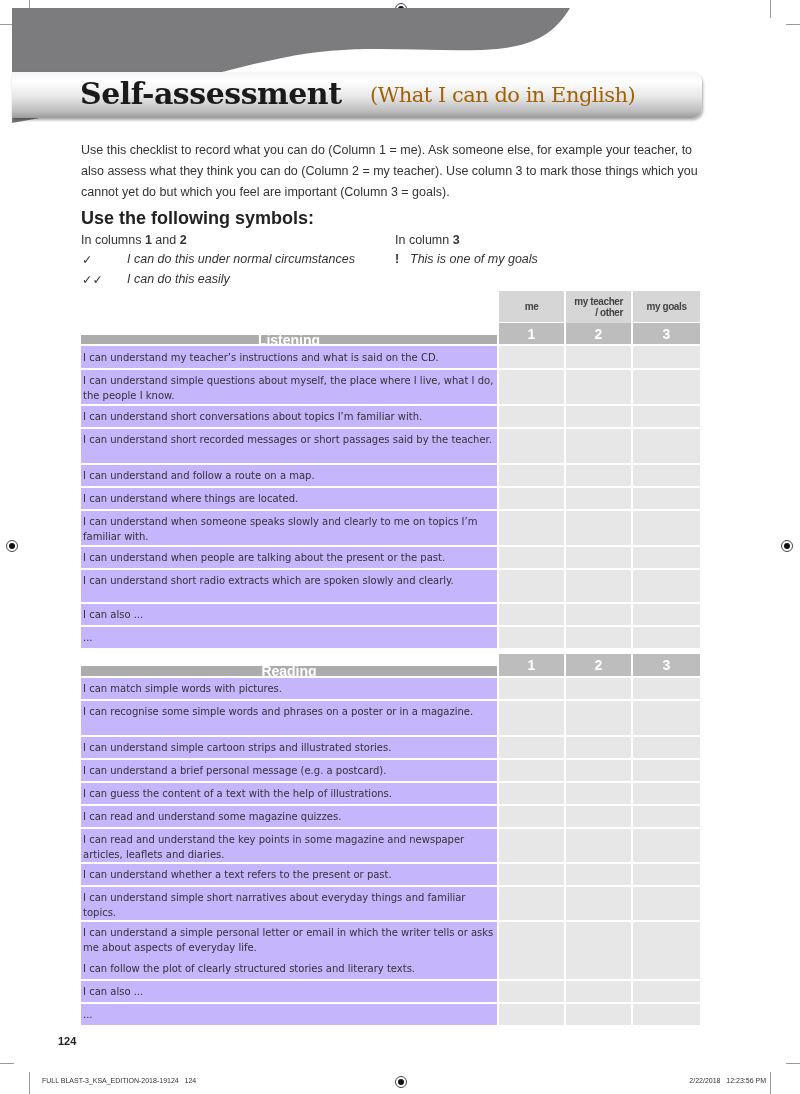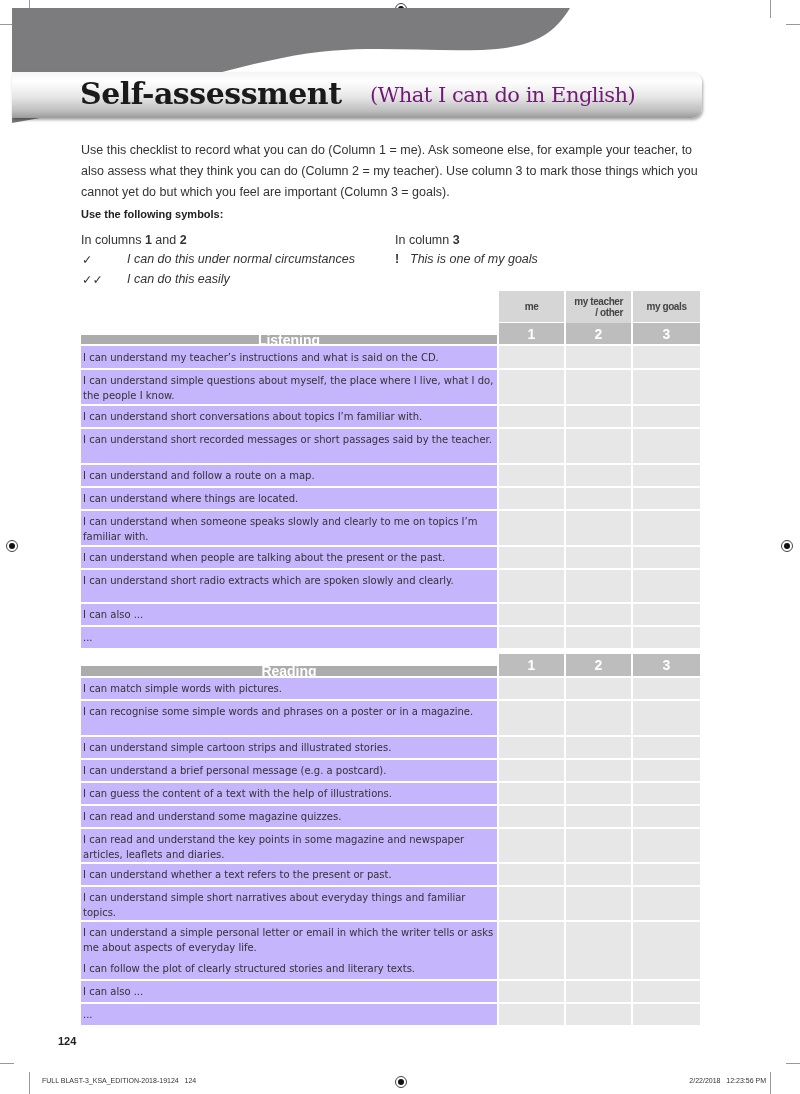--- a/index.html
+++ b/index.html
@@ -5,23 +5,23 @@
   html,body{margin:0;padding:0;}
   body{width:800px;height:1094px;background:#fff;position:relative;overflow:hidden;font-family:"DejaVu Sans","Liberation Sans",sans-serif;color:#222;}
   .crop{position:absolute;background:#999;}
   .reg{position:absolute;width:12px;height:12px;border-radius:50%;border:1px solid #444;box-sizing:border-box;}
   .reg::after{content:"";position:absolute;left:2px;top:2px;width:6px;height:6px;border-radius:50%;background:#111;}
   .banner-swoosh{position:absolute;left:12px;top:8px;width:560px;height:120px;}
   .title-bar{position:absolute;left:12px;top:72px;width:690px;height:46px;border-radius:0 10px 10px 0;
     background:linear-gradient(to bottom,#f4f4f4 0%,#ffffff 20%,#e6e6e6 55%,#bdbdbd 85%,#9a9a9a 100%);
     box-shadow:1px 2px 3px rgba(0,0,0,0.35);}
   .title-main{position:absolute;left:80px;top:76px;font-family:"DejaVu Serif",serif;font-weight:bold;font-size:30px;letter-spacing:-0.5px;color:#1a1a1a;}
-  .title-sub{position:absolute;left:370px;top:83px;font-family:"DejaVu Serif",serif;font-size:21px;color:#701a75;letter-spacing:-0.5px;}
+  .title-sub{position:absolute;left:370px;top:83px;font-family:"DejaVu Serif",serif;font-size:21px;color:#a16207;letter-spacing:-0.5px;}
   .intro{position:absolute;left:81px;top:140px;width:630px;font-family:"Liberation Sans",sans-serif;font-size:12.5px;line-height:21px;color:#333;}
-  .sym-title{position:absolute;left:81px;top:208px;font-family:"Liberation Sans",sans-serif;font-weight:bold;font-size:11px;color:#222;}
+  .sym-title{position:absolute;left:81px;top:208px;font-family:"Liberation Sans",sans-serif;font-weight:bold;font-size:18px;color:#222;}
   .sym{position:absolute;font-family:"Liberation Sans",sans-serif;font-size:12.5px;color:#333;}
   .sym b{font-weight:bold;}
   .sym i{font-style:italic;}
   .colhead{position:absolute;top:291px;height:31px;background:#d6d6d7;font-family:"Liberation Sans",sans-serif;font-size:10px;font-weight:bold;color:#444;display:flex;align-items:center;justify-content:center;text-align:right;line-height:11px;letter-spacing:-0.4px;}
   .row{position:absolute;left:81px;width:619px;}
   .sec-label{position:absolute;left:0;width:416px;top:12px;bottom:0;background:#acacad;color:#fff;font-family:"Liberation Sans",sans-serif;font-weight:bold;font-size:14px;display:flex;align-items:center;justify-content:center;}
   .sec-num{position:absolute;top:0;bottom:0;background:#bdbdbe;color:#fff;font-family:"Liberation Sans",sans-serif;font-weight:bold;font-size:14px;display:flex;align-items:center;justify-content:center;}
   .desc{position:absolute;left:0;width:416px;top:0;bottom:0;background:#c4b5fd;font-family:"DejaVu Sans",sans-serif;font-size:10px;line-height:15px;color:#333;padding:3px 0 0 2px;box-sizing:border-box;}
   .desc.one{display:flex;align-items:center;padding-top:0;}
   .cell{position:absolute;top:0;bottom:0;background:#e7e7e8;}

